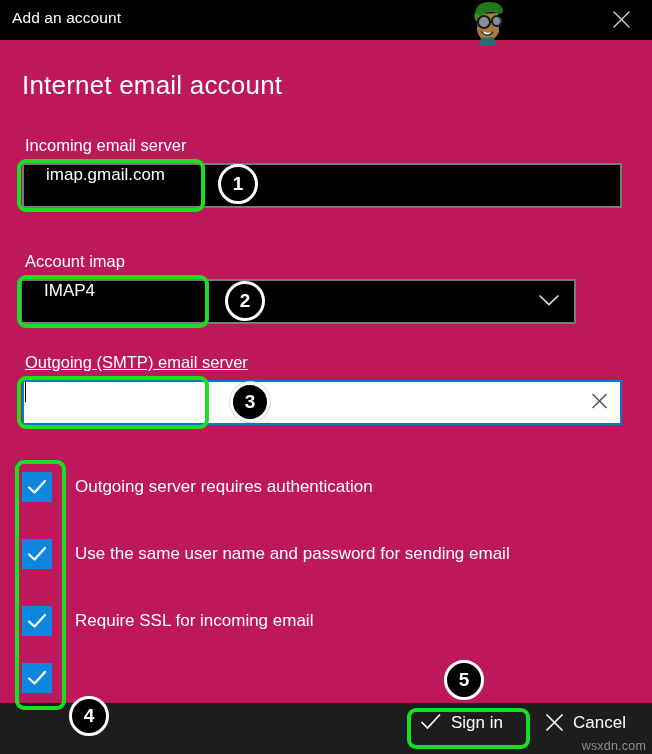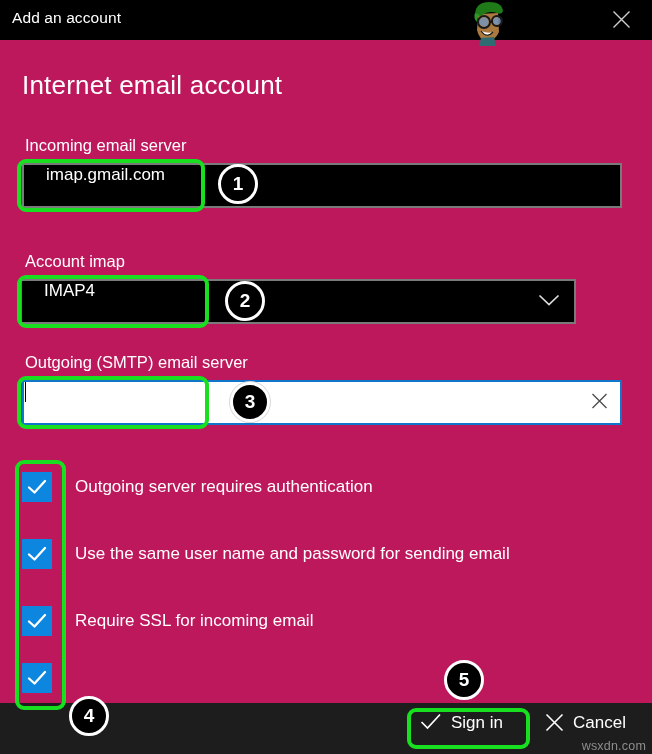--- a/index.html
+++ b/index.html
@@ -254,21 +254,21 @@
   <div class="field-label" style="left:25px; top:252px;">Account imap</div>
   <div class="text-field" style="left:20px; top:279px; width:556px; height:45px;">
     <span class="value">IMAP4</span>
     <span class="chev-down">
       <svg width="22" height="13" viewBox="0 0 22 13">
         <path d="M1.5 1.5 L11 10.5 L20.5 1.5" stroke="#dcdcdc" stroke-width="1.7" fill="none"></path>
       </svg>
     </span>
   </div>
 
-  <div class="field-label" style="left:25px; top:353px;">Outgoing (SMTP) email server</div>
+  <div class="field-label" style="left:25px; top:353px;text-decoration:underline;">Outgoing (SMTP) email server</div>
   <div class="text-field focused" style="left:22px; top:380px; width:600px; height:45px;" title="Outgoing (SMTP) email server">
     <span class="caret"></span>
     <span class="clear-x">
       <svg width="17" height="17" viewBox="0 0 17 17">
         <path d="M1.5 1.5 L15.5 15.5 M15.5 1.5 L1.5 15.5" stroke="#4a4a4a" stroke-width="1.3" fill="none"></path>
       </svg>
     </span>
   </div>
 
   <div class="check-row" style="top:471px;">

